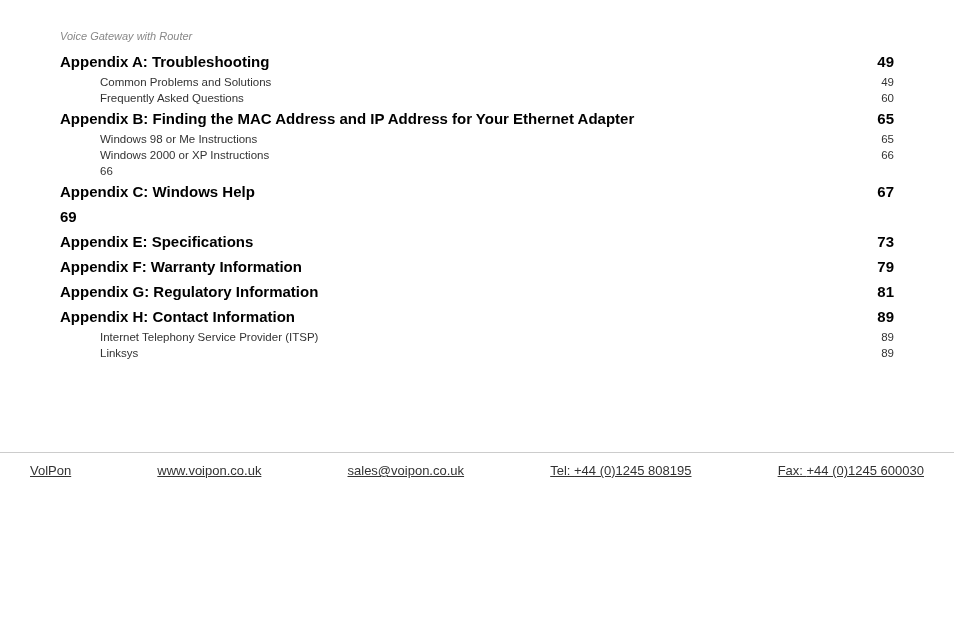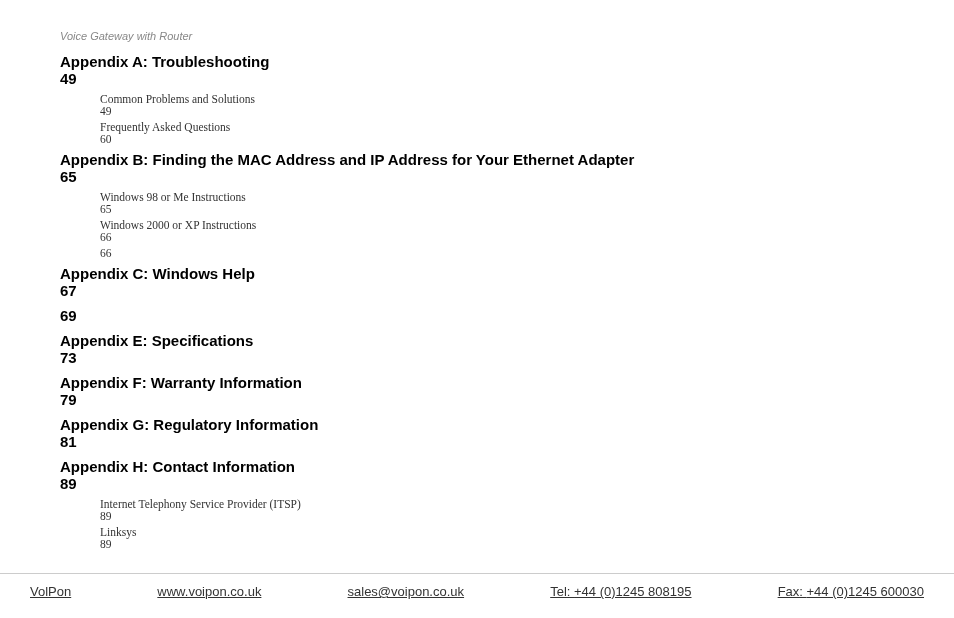--- a/index.html
+++ b/index.html
@@ -35,41 +35,39 @@
       color: #888;
       margin-bottom: 8px;
       font-style: italic;
     }
 
     .toc-entry {
       display: flex;
       justify-content: space-between;
       align-items: baseline;
       margin-bottom: 2px;
-      flex-direction: column;
     }
 
     .toc-main {
       font-size: 15px;
       font-weight: bold;
       color: #000;
       padding: 3px 0;
     }
 
     .toc-main .page-num {
       font-weight: bold;
       font-size: 15px;
     }
 
     .toc-sub {
       font-size: 11.5px;
       font-weight: normal;
       color: #333;
       padding: 1px 0;
-      font-family: Liberation Serif, serif;
     }
 
     .toc-sub .page-num {
       font-size: 11.5px;
     }
 
     .toc-label {
       flex: 1;
     }
 

